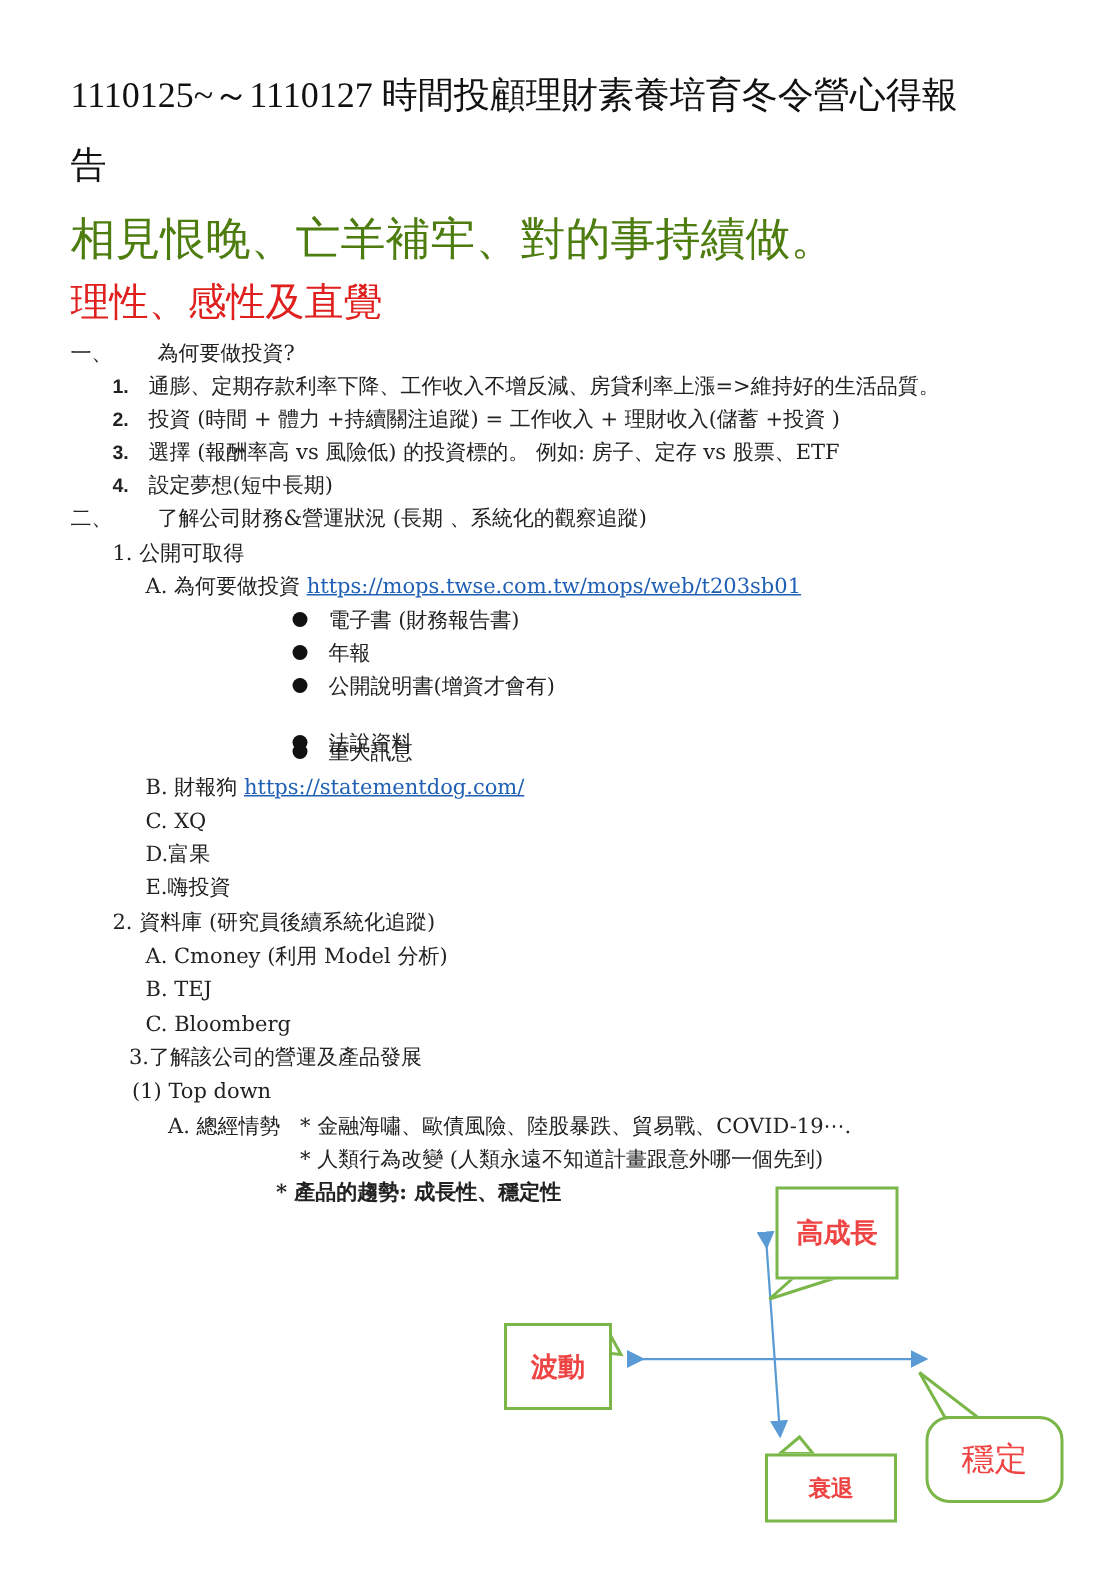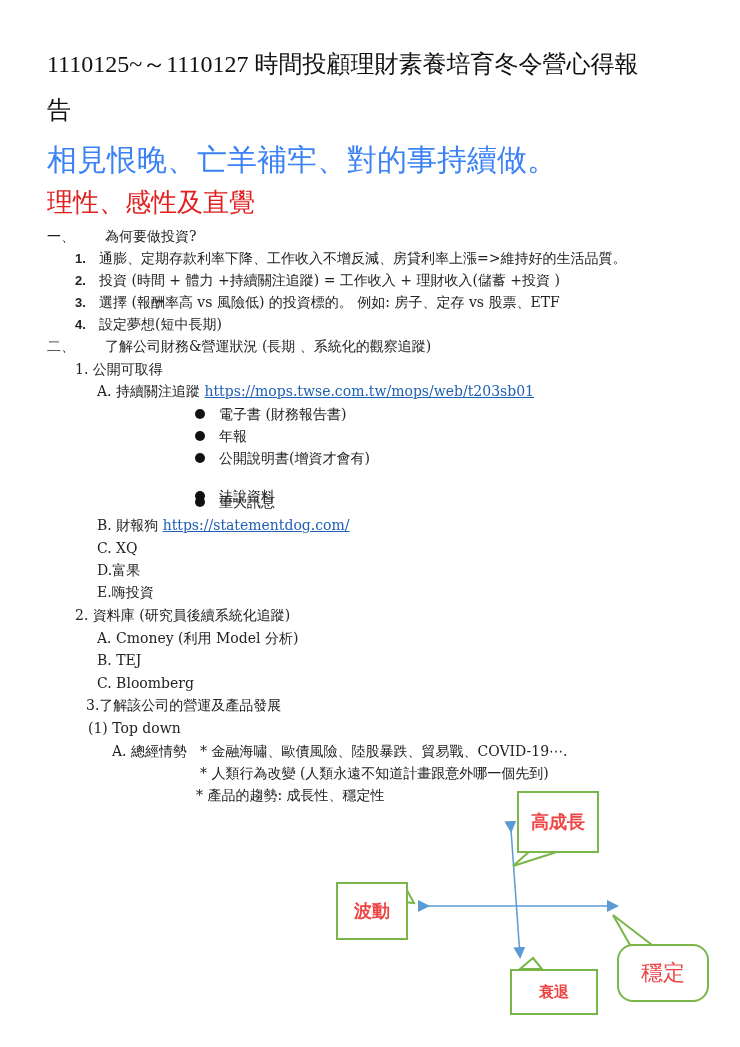--- a/index.html
+++ b/index.html
@@ -2,21 +2,21 @@
 <html><head>
 <meta charset="utf-8">
 <style>
   html, body { margin: 0; padding: 0; background: #ffffff; }
   body { width: 740px; height: 1047px; position: relative; overflow: hidden;
          font-family: "DejaVu Serif", "Liberation Serif", serif; color: #222; }
   .abs { position: absolute; white-space: nowrap; }
   .title { left: 47px; top: 44px; font-family: Liberation Serif, serif;
            font-size: 24px; line-height: 40px; color: #111; }
   .title2 { left: 47px; top: 92px; font-size: 24px; line-height: 36px; color: #111; }
-  .subtitle { left: 47px; top: 138px; font-size: 30px; line-height: 44px; color: #3b82f6; }
+  .subtitle { left: 47px; top: 138px; font-size: 30px; line-height: 44px; color: #4d7c0f; }
   .red { left: 47px; top: 183px; font-size: 26px; line-height: 38px; color: #e0201e; }
   .line { font-size: 14px; line-height: 22px; color: #222; }
   .num { font-family: "Liberation Sans", "DejaVu Sans", sans-serif; font-weight: bold; font-size: 13px; display:inline-block; width: 24px; }
   a.link { color: #1f5fb4; text-decoration: underline; }
   .bullet { display:inline-block; width: 10px; height: 10px; border-radius: 50%; background:#111; margin-right: 14px; vertical-align: middle; position: relative; top: -1px; }
   .box { position: absolute; border: 2px solid #7ab648; background:#fff; display:flex; align-items:center; justify-content:center;
          font-family: Liberation Serif, serif; font-weight: bold; color:#ef4444; }
   svg.diagram { position:absolute; left:0; top:0; }
 </style>
 </head>
@@ -41,21 +41,21 @@
 </div>
 <div class="abs line" style="left:75px; top:313px;">
   <span class="num">4.</span><span>設定夢想(短中長期)</span>
 </div>
 
 <div class="abs line" style="left:47px; top:335px;">二、</div>
 <div class="abs line" style="left:105px; top:335px;">了解公司財務&amp;營運狀況 (長期 、系統化的觀察追蹤)</div>
 
 <div class="abs line" style="left:75px; top:358px;">1.  公開可取得</div>
 <div class="abs line" style="left:97px; top:380px;">
-  <span>A.  持續關注追蹤 </span><a class="link">https://mops.twse.com.tw/mops/web/t203sb01</a>
+  <span>A.  為何要做投資 </span><a class="link">https://mops.twse.com.tw/mops/web/t203sb01</a>
 </div>
 
 <div class="abs line" style="left:195px; top:403px;"><span class="bullet"></span><span>電子書 (財務報告書)</span></div>
 <div class="abs line" style="left:195px; top:425px;"><span class="bullet"></span><span>年報</span></div>
 <div class="abs line" style="left:195px; top:447px;"><span class="bullet"></span><span>公開說明書(增資才會有)</span></div>
 <div class="abs line" style="left:195px; top:469px;margin-top:16px;"><span class="bullet"></span><span>法說資料</span></div>
 <div class="abs line" style="left:195px; top:491px;"><span class="bullet"></span><span>重大訊息</span></div>
 
 <div class="abs line" style="left:97px; top:514px;text-align:center;">
   <span>B.  財報狗  </span><a class="link">https://statementdog.com/</a>
@@ -67,21 +67,21 @@
 <div class="abs line" style="left:75px; top:604px;">2.  資料庫 (研究員後續系統化追蹤)</div>
 <div class="abs line" style="left:97px; top:627px;">A. Cmoney (利用 Model  分析)</div>
 <div class="abs line" style="left:97px; top:649px;">B. TEJ</div>
 <div class="abs line" style="left:97px; top:672px;">C. Bloomberg</div>
 
 <div class="abs line" style="left:75px; top:694px;margin-left:11px;">3.了解該公司的營運及產品發展</div>
 <div class="abs line" style="left:88px; top:717px;">(1) Top down</div>
 <div class="abs line" style="left:112px; top:740px;">A.  總經情勢</div>
 <div class="abs line" style="left:200px; top:740px;">*  金融海嘯、歐債風險、陸股暴跌、貿易戰、COVID-19⋯.</div>
 <div class="abs line" style="left:200px; top:762px;">*  人類行為改變 (人類永遠不知道計畫跟意外哪一個先到)</div>
-<div class="abs line" style="left:196px; top:784px;">*  產品的趨勢: 成長性、穩定性</div>
+<div class="abs line" style="left:184px; top:784px;font-weight:bold;">*  產品的趨勢: 成長性、穩定性</div>
 
 <svg class="diagram" width="740" height="1047">
   <defs>
     <marker id="ah" markerWidth="8" markerHeight="8" refX="6" refY="4" orient="auto">
       <path d="M0,0 L8,4 L0,8 z" fill="#5b9bd5"></path>
     </marker>
   </defs>
 
   <line x1="427" y1="906" x2="616" y2="906" stroke="#5b9bd5" stroke-width="1.5" marker-start="url(#ah)" marker-end="url(#ah)"></line>
 

